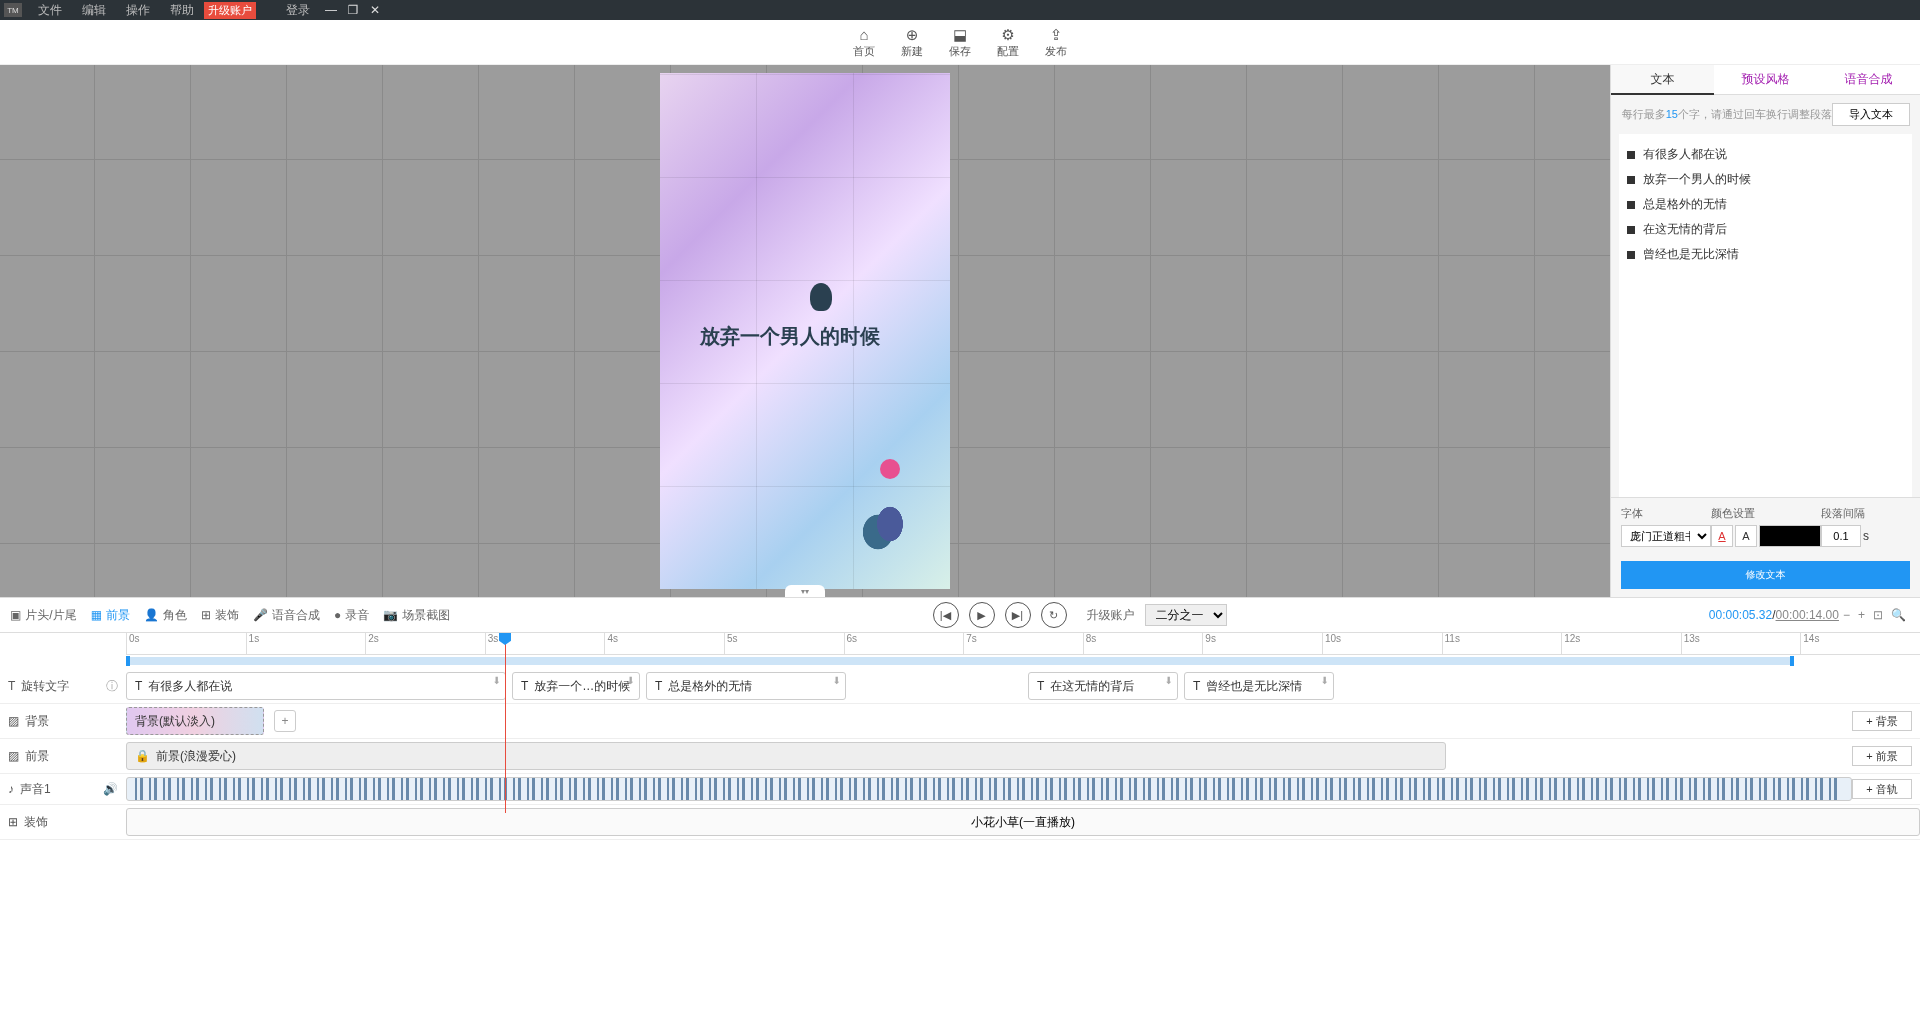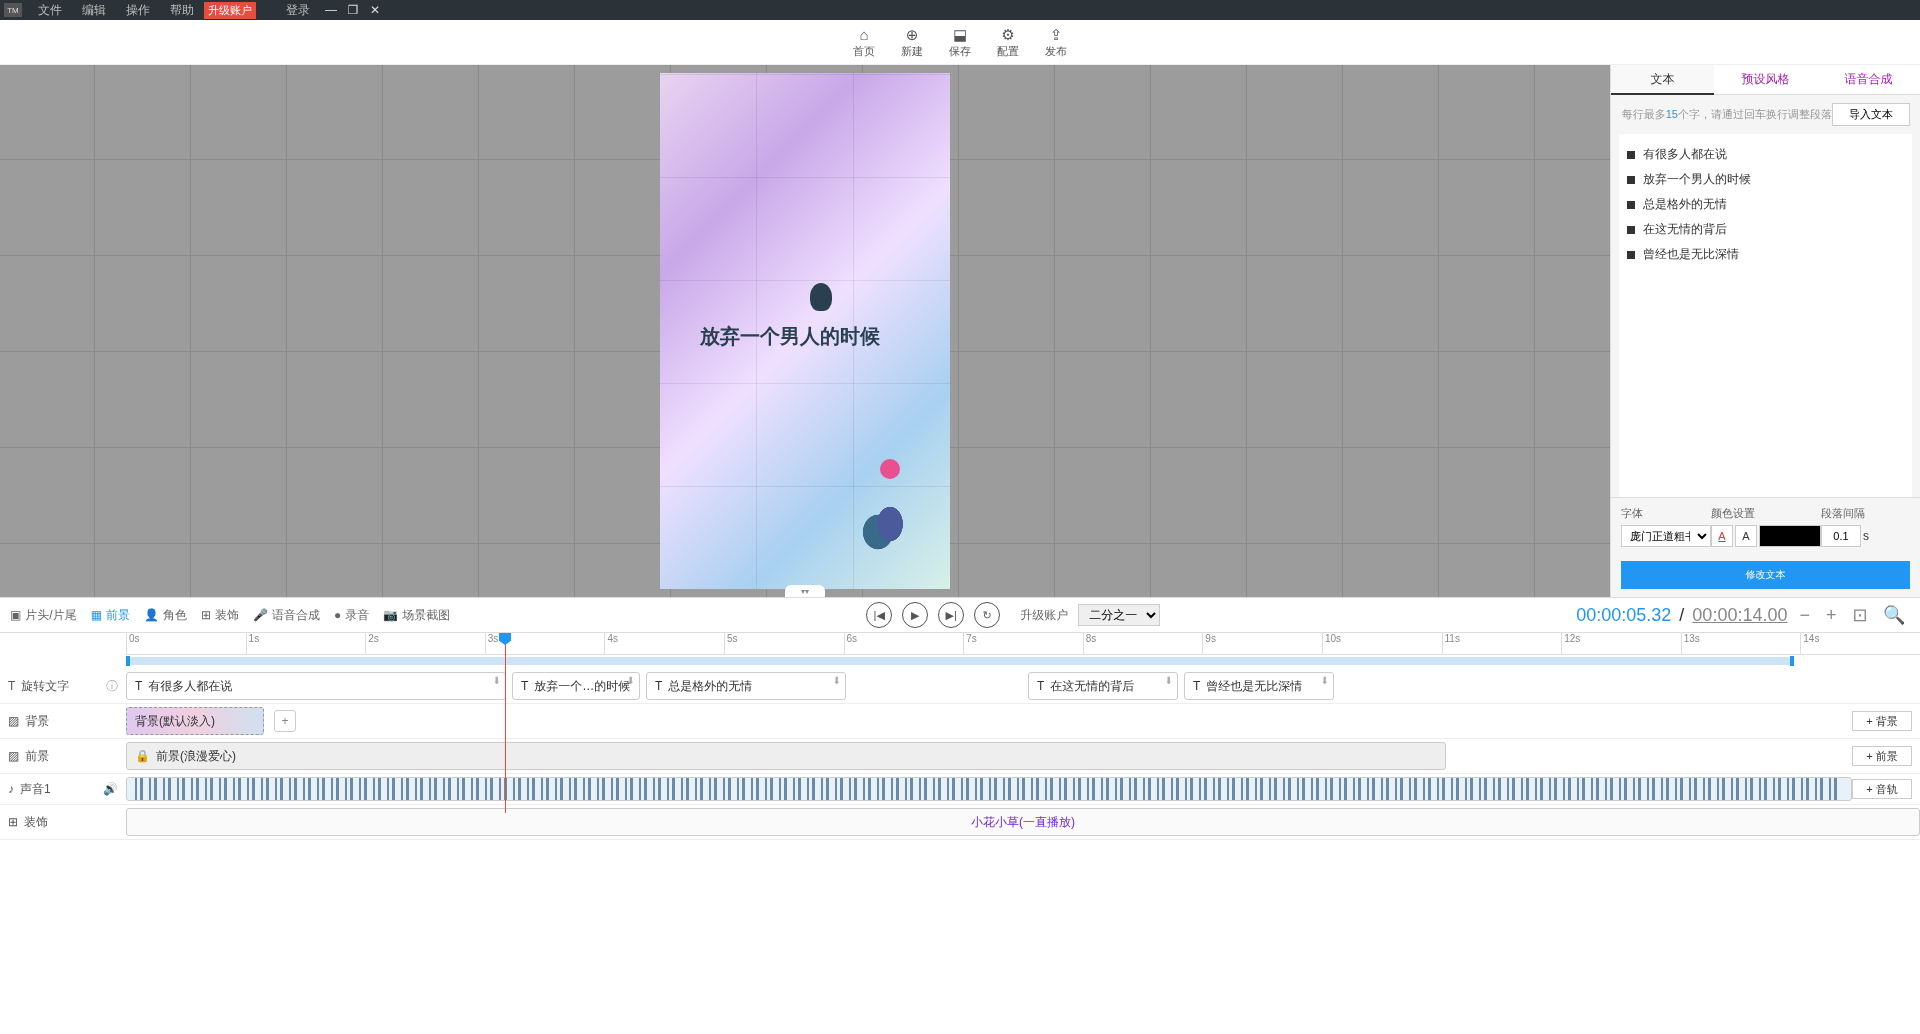--- a/index.html
+++ b/index.html
@@ -47,21 +47,21 @@
 .apply-btn{width:100%;height:28px;background:#2196f3;color:#fff;border:none;cursor:pointer;font-size:10px;margin-top:6px}
 .pull-tab{position:absolute;bottom:0;left:50%;transform:translateX(-50%);width:40px;height:12px;background:#fff;border-radius:6px 6px 0 0;display:flex;align-items:center;justify-content:center;font-size:8px;color:#888;cursor:pointer}
 .controls-bar{height:36px;background:#fff;display:flex;align-items:center;padding:0 10px;border-top:1px solid #ddd;border-bottom:1px solid #ddd}
 .ctrl-left{display:flex;gap:14px;align-items:center}
 .ctrl-tab{display:flex;align-items:center;gap:4px;font-size:12px;color:#666;cursor:pointer}
 .ctrl-tab.active{color:#2196f3}
 .ctrl-center{flex:1;display:flex;align-items:center;justify-content:center;gap:10px}
 .play-btn{width:26px;height:26px;border:1.5px solid #555;border-radius:50%;display:flex;align-items:center;justify-content:center;cursor:pointer;font-size:11px;color:#555}
 .rate-label{font-size:12px;color:#666;margin-left:10px}
 .rate-select{height:22px;border:1px solid #ccc;padding:0 6px;font-size:12px}
-.ctrl-right{display:flex;align-items:center;gap:8px;font-size:18px}
+.ctrl-right{display:flex;align-items:center;font-size:12px}
 .time-cur{color:#2196f3}
 .time-total{color:#888;text-decoration:underline}
 .zoom-btn{cursor:pointer;color:#888;padding:0 4px}
 .timeline{height:400px;background:#fff;overflow:auto}
 .ruler{height:22px;display:flex;border-bottom:1px solid #ddd;position:relative;margin-left:126px}
 .ruler-tick{flex:1;font-size:10px;color:#888;border-left:1px solid #ddd;padding-left:2px;position:relative}
 .playhead{position:absolute;top:0;left:505px;width:1px;height:180px;background:#e84c3d;z-index:5}
 .playhead::before{content:"";position:absolute;top:-2px;left:-6px;width:12px;height:14px;background:#2196f3;clip-path:polygon(0 0,100% 0,100% 70%,50% 100%,0 70%)}
 .range-bar{height:8px;background:#cde4f7;margin:2px 126px 4px;position:relative}
 .range-bar::before,.range-bar::after{content:"";position:absolute;top:-1px;width:4px;height:10px;background:#2196f3}
@@ -69,21 +69,21 @@
 .track{display:flex;align-items:center;min-height:28px;border-bottom:1px solid #eee}
 .track-head{width:126px;display:flex;align-items:center;gap:6px;padding:0 8px;font-size:12px;color:#555;flex-shrink:0}
 .track-head .info{margin-left:auto;color:#aaa;cursor:pointer}
 .track-body{flex:1;position:relative;height:100%;min-height:28px;display:flex;gap:6px;align-items:center;padding:3px 0}
 .clip{height:28px;background:#fff;border:1px solid #ccc;border-radius:3px;display:flex;align-items:center;gap:6px;padding:0 8px;font-size:12px;position:relative;cursor:pointer}
 .clip .dl{position:absolute;top:2px;right:4px;font-size:10px;color:#aaa}
 .clip.bg{background:linear-gradient(90deg,#e0c8f0,#f0d0e0,#d0e0f0);border:1px dashed #999}
 .clip.fg{background:#eee}
 .clip.audio{background:#e8f0f8;flex:1;height:24px;overflow:hidden}
 .waveform{width:100%;height:100%;background:repeating-linear-gradient(90deg,#6a8aaa 0 2px,transparent 2px 5px,#6a8aaa 5px 8px,transparent 8px 14px)}
-.clip.deco{flex:1;justify-content:center;color:#6d28d9;background:#fafafa}
+.clip.deco{flex:1;justify-content:center;color:#000000;background:#fafafa}
 .add-btn{width:22px;height:22px;border:1px solid #ccc;border-radius:3px;display:flex;align-items:center;justify-content:center;cursor:pointer;color:#888;margin-left:4px}
 .track-add{width:60px;height:20px;border:1px solid #ccc;font-size:11px;display:flex;align-items:center;justify-content:center;cursor:pointer;margin-right:8px;gap:3px}
 </style>
 </head>
 <body>
 
 <div class="titlebar">
   <div class="logo">TM</div>
   <div class="menu-item">文件</div>
   <div class="menu-item">编辑</div>

